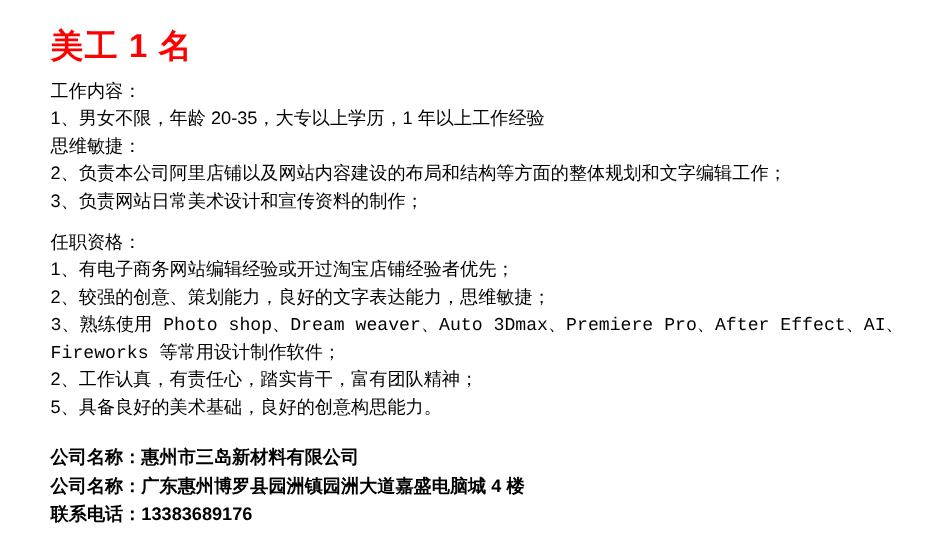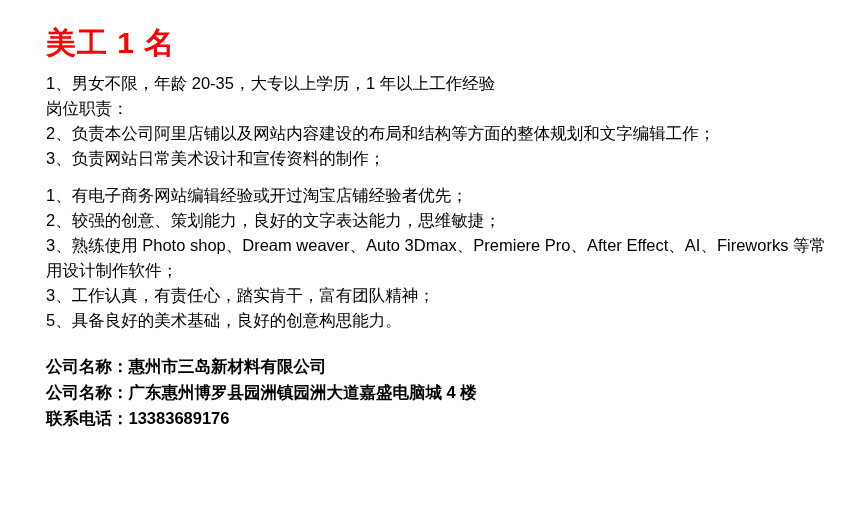--- a/index.html
+++ b/index.html
@@ -38,20 +38,21 @@
     white-space: pre-wrap;
     margin: 0;
   }
   .section-gap {
     height: 12px;
   }
   .wrap-line {
     font-size: 16.5px;
     line-height: 25px;
     margin: 0;
+    font-family: Liberation Mono, monospace;
   }
   .footer {
     margin-top: 20px;
   }
   .footer .line {
     font-weight: bold;
     font-size: 16.5px;
     line-height: 26px;
   }
   .footer .label {
@@ -60,36 +61,38 @@
   }
 </style>
 </head>
 <body>
 
 <div class="page">
 
   <h1 class="job-title">美工 1 名</h1>
 
   <div class="block">
+    <p class="line">工作内容：</p>
     <p class="line">1、男女不限，年龄 20-35，大专以上学历，1 年以上工作经验</p>
   </div>
 
   <div class="block">
-    <p class="line">岗位职责：</p>
+    <p class="line">思维敏捷：</p>
     <p class="line">2、负责本公司阿里店铺以及网站内容建设的布局和结构等方面的整体规划和文字编辑工作；</p>
     <p class="line">3、负责网站日常美术设计和宣传资料的制作；</p>
   </div>
 
   <div class="section-gap"></div>
 
   <div class="block">
+    <p class="line">任职资格：</p>
     <p class="line">1、有电子商务网站编辑经验或开过淘宝店铺经验者优先；</p>
     <p class="line">2、较强的创意、策划能力，良好的文字表达能力，思维敏捷；</p>
     <p class="wrap-line">3、熟练使用 Photo shop、Dream weaver、Auto 3Dmax、Premiere Pro、After Effect、AI、Fireworks 等常用设计制作软件；</p>
-    <p class="line">3、工作认真，有责任心，踏实肯干，富有团队精神；</p>
+    <p class="line">2、工作认真，有责任心，踏实肯干，富有团队精神；</p>
     <p class="line">5、具备良好的美术基础，良好的创意构思能力。</p>
   </div>
 
   <div class="footer">
     <p class="line"><span class="label">公司名称：</span><span>惠州市三岛新材料有限公司</span></p>
     <p class="line"><span class="label">公司名称：</span><span>广东惠州博罗县园洲镇园洲大道嘉盛电脑城 4 楼</span></p>
     <p class="line"><span class="label">联系电话：</span><span>13383689176</span></p>
   </div>
 
 </div>

